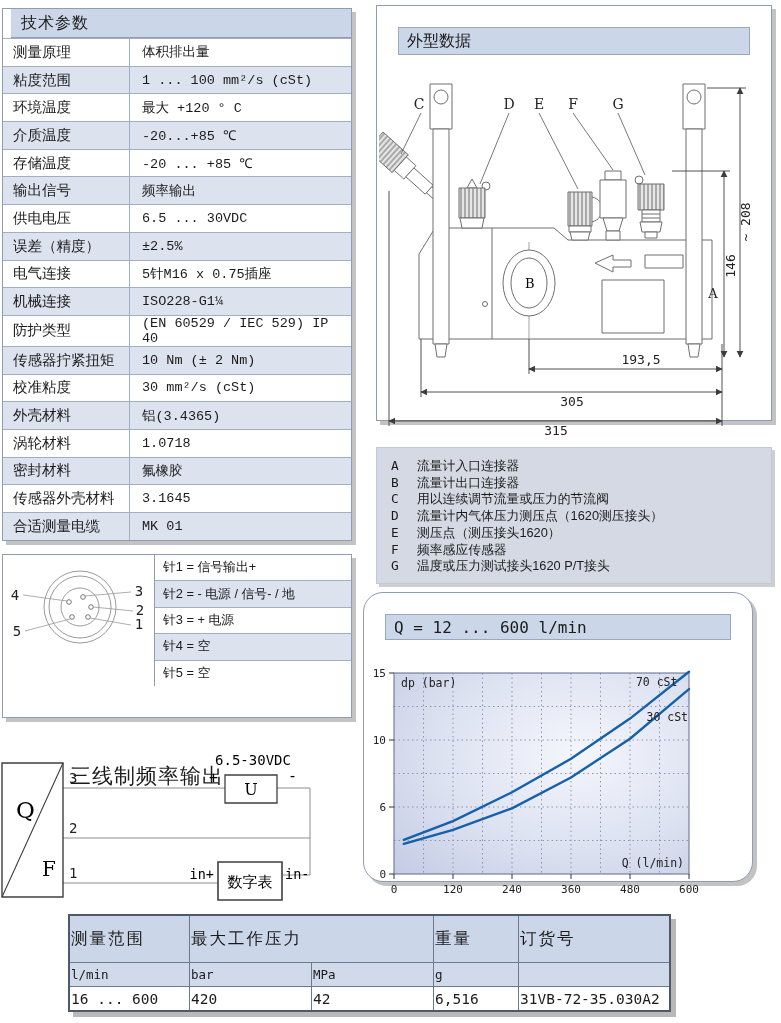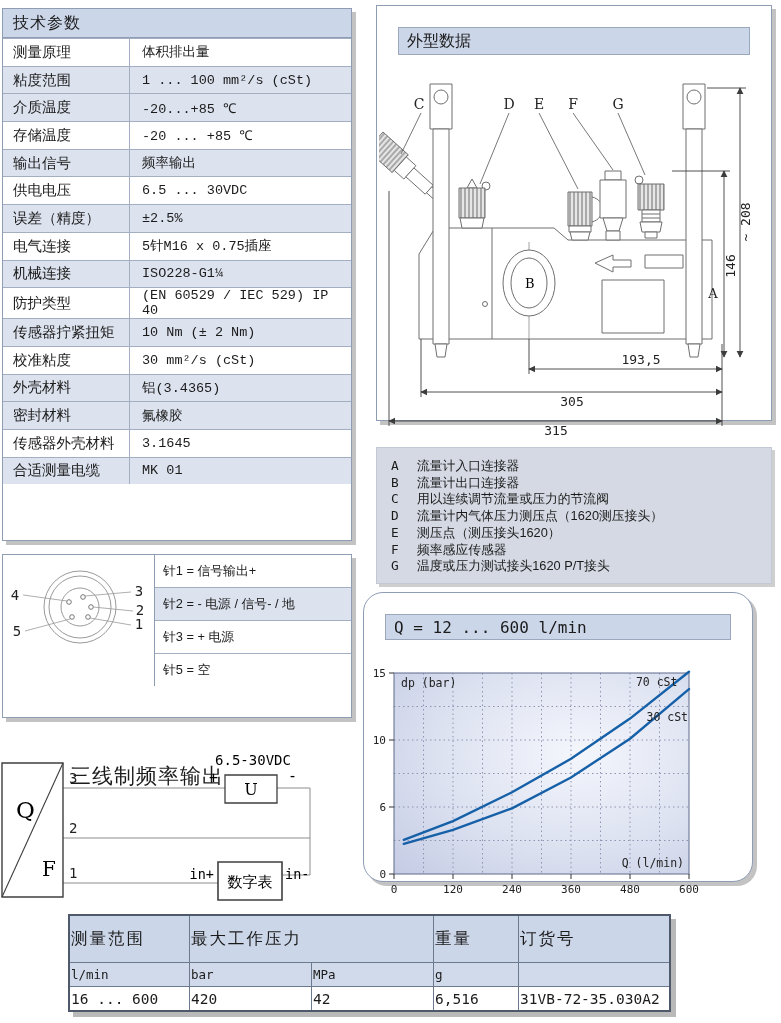--- a/index.html
+++ b/index.html
@@ -1,21 +1,21 @@
 <!DOCTYPE html>
 <html><head>
 <meta charset="utf-8">
 <style>
   html,body{margin:0;padding:0;background:#fff;}
   body{width:781px;height:1023px;font-family:"Liberation Sans","DejaVu Sans",sans-serif;color:#1b1b1b;}
   .page{position:relative;width:781px;height:1023px;overflow:hidden;background:#fff;}
 
   
   .panel{position:absolute;background:#fff;border:1px solid #8e9cb4;box-shadow:4px 4px 0 #c3c3c3;}
-  .bar{background:#ccd6e9;border-bottom:1px solid #8e9cb4;font-size:16px;letter-spacing:1px;padding:4px 10px 3px;}
+  .bar{background:#ccd6e9;border-bottom:1px solid #8e9cb4;font-size:16px;letter-spacing:1px;padding:4px 10px 3px;margin-left:8px;}
   .inset-bar{margin:21px;border:1px solid #9aa7bd;background:#ccd6e9;font-size:16px;padding:3px 8px 2px;}
 
   
   .spec-panel{left:2px;top:8px;width:348px;height:531px;}
   table.spec{width:100%;border-collapse:collapse;}
   table.spec td{height:26.7px;vertical-align:middle;border-top:1px solid #a3aec2;font-size:14.5px;padding:0 4px 0 10px;}
   table.spec td.lab{width:112px;border-right:1px solid #a3aec2;}
   table.spec td.val{font-family:Liberation Mono, monospace;font-size:13.5px;padding-left:12px;}
   table.spec tr.alt{background:#dce2ee;}
 
@@ -79,20 +79,24 @@
     <table class="spec">
       <tbody>
           <tr>
             <td class="lab">测量原理</td>
             <td class="val">体积排出量</td>
           </tr>
           <tr class="alt">
             <td class="lab">粘度范围</td>
             <td class="val">1 ... 100 mm²/s (cSt)</td>
           </tr>
+          <tr>
+            <td class="lab">环境温度</td>
+            <td class="val">最大 +120 ° C</td>
+          </tr>
           <tr class="alt">
             <td class="lab">介质温度</td>
             <td class="val">-20...+85 ℃</td>
           </tr>
           <tr>
             <td class="lab">存储温度</td>
             <td class="val">-20 ... +85 ℃</td>
           </tr>
           <tr class="alt">
             <td class="lab">输出信号</td>
@@ -122,20 +126,24 @@
             <td class="lab">传感器拧紧扭矩</td>
             <td class="val">10 Nm (± 2 Nm)</td>
           </tr>
           <tr>
             <td class="lab">校准粘度</td>
             <td class="val">30 mm²/s (cSt)</td>
           </tr>
           <tr class="alt">
             <td class="lab">外壳材料</td>
             <td class="val">铝(3.4365)</td>
+          </tr>
+          <tr>
+            <td class="lab">涡轮材料</td>
+            <td class="val">1.0718</td>
           </tr>
           <tr class="alt">
             <td class="lab">密封材料</td>
             <td class="val">氟橡胶</td>
           </tr>
           <tr>
             <td class="lab">传感器外壳材料</td>
             <td class="val">3.1645</td>
           </tr>
           <tr class="alt">
@@ -175,20 +183,21 @@
             <text x="137" y="60">2</text>
             <text x="14" y="81">5</text>
             <text x="136" y="74">1</text>
           </g>
         </svg>
       </div>
       <div class="pin-rows">
           <div class="pin-row">针1 = 信号输出+</div>
           <div class="pin-row alt">针2 = - 电源 / 信号- / 地</div>
           <div class="pin-row">针3 = + 电源</div>
+          <div class="pin-row alt">针4 = 空</div>
           <div class="pin-row">针5 = 空</div>
         </div>
     </div>
   </section>
 
   <div class="threewire-title">三线制频率输出</div>
   <svg class="circuit cad" width="320" height="158" viewBox="0 0 320 158">
     <g stroke="#8d8d8d" stroke-width="1" fill="none">
       <line x1="63" y1="38" x2="225" y2="38"></line>
       <line x1="277" y1="38" x2="310" y2="38"></line>

